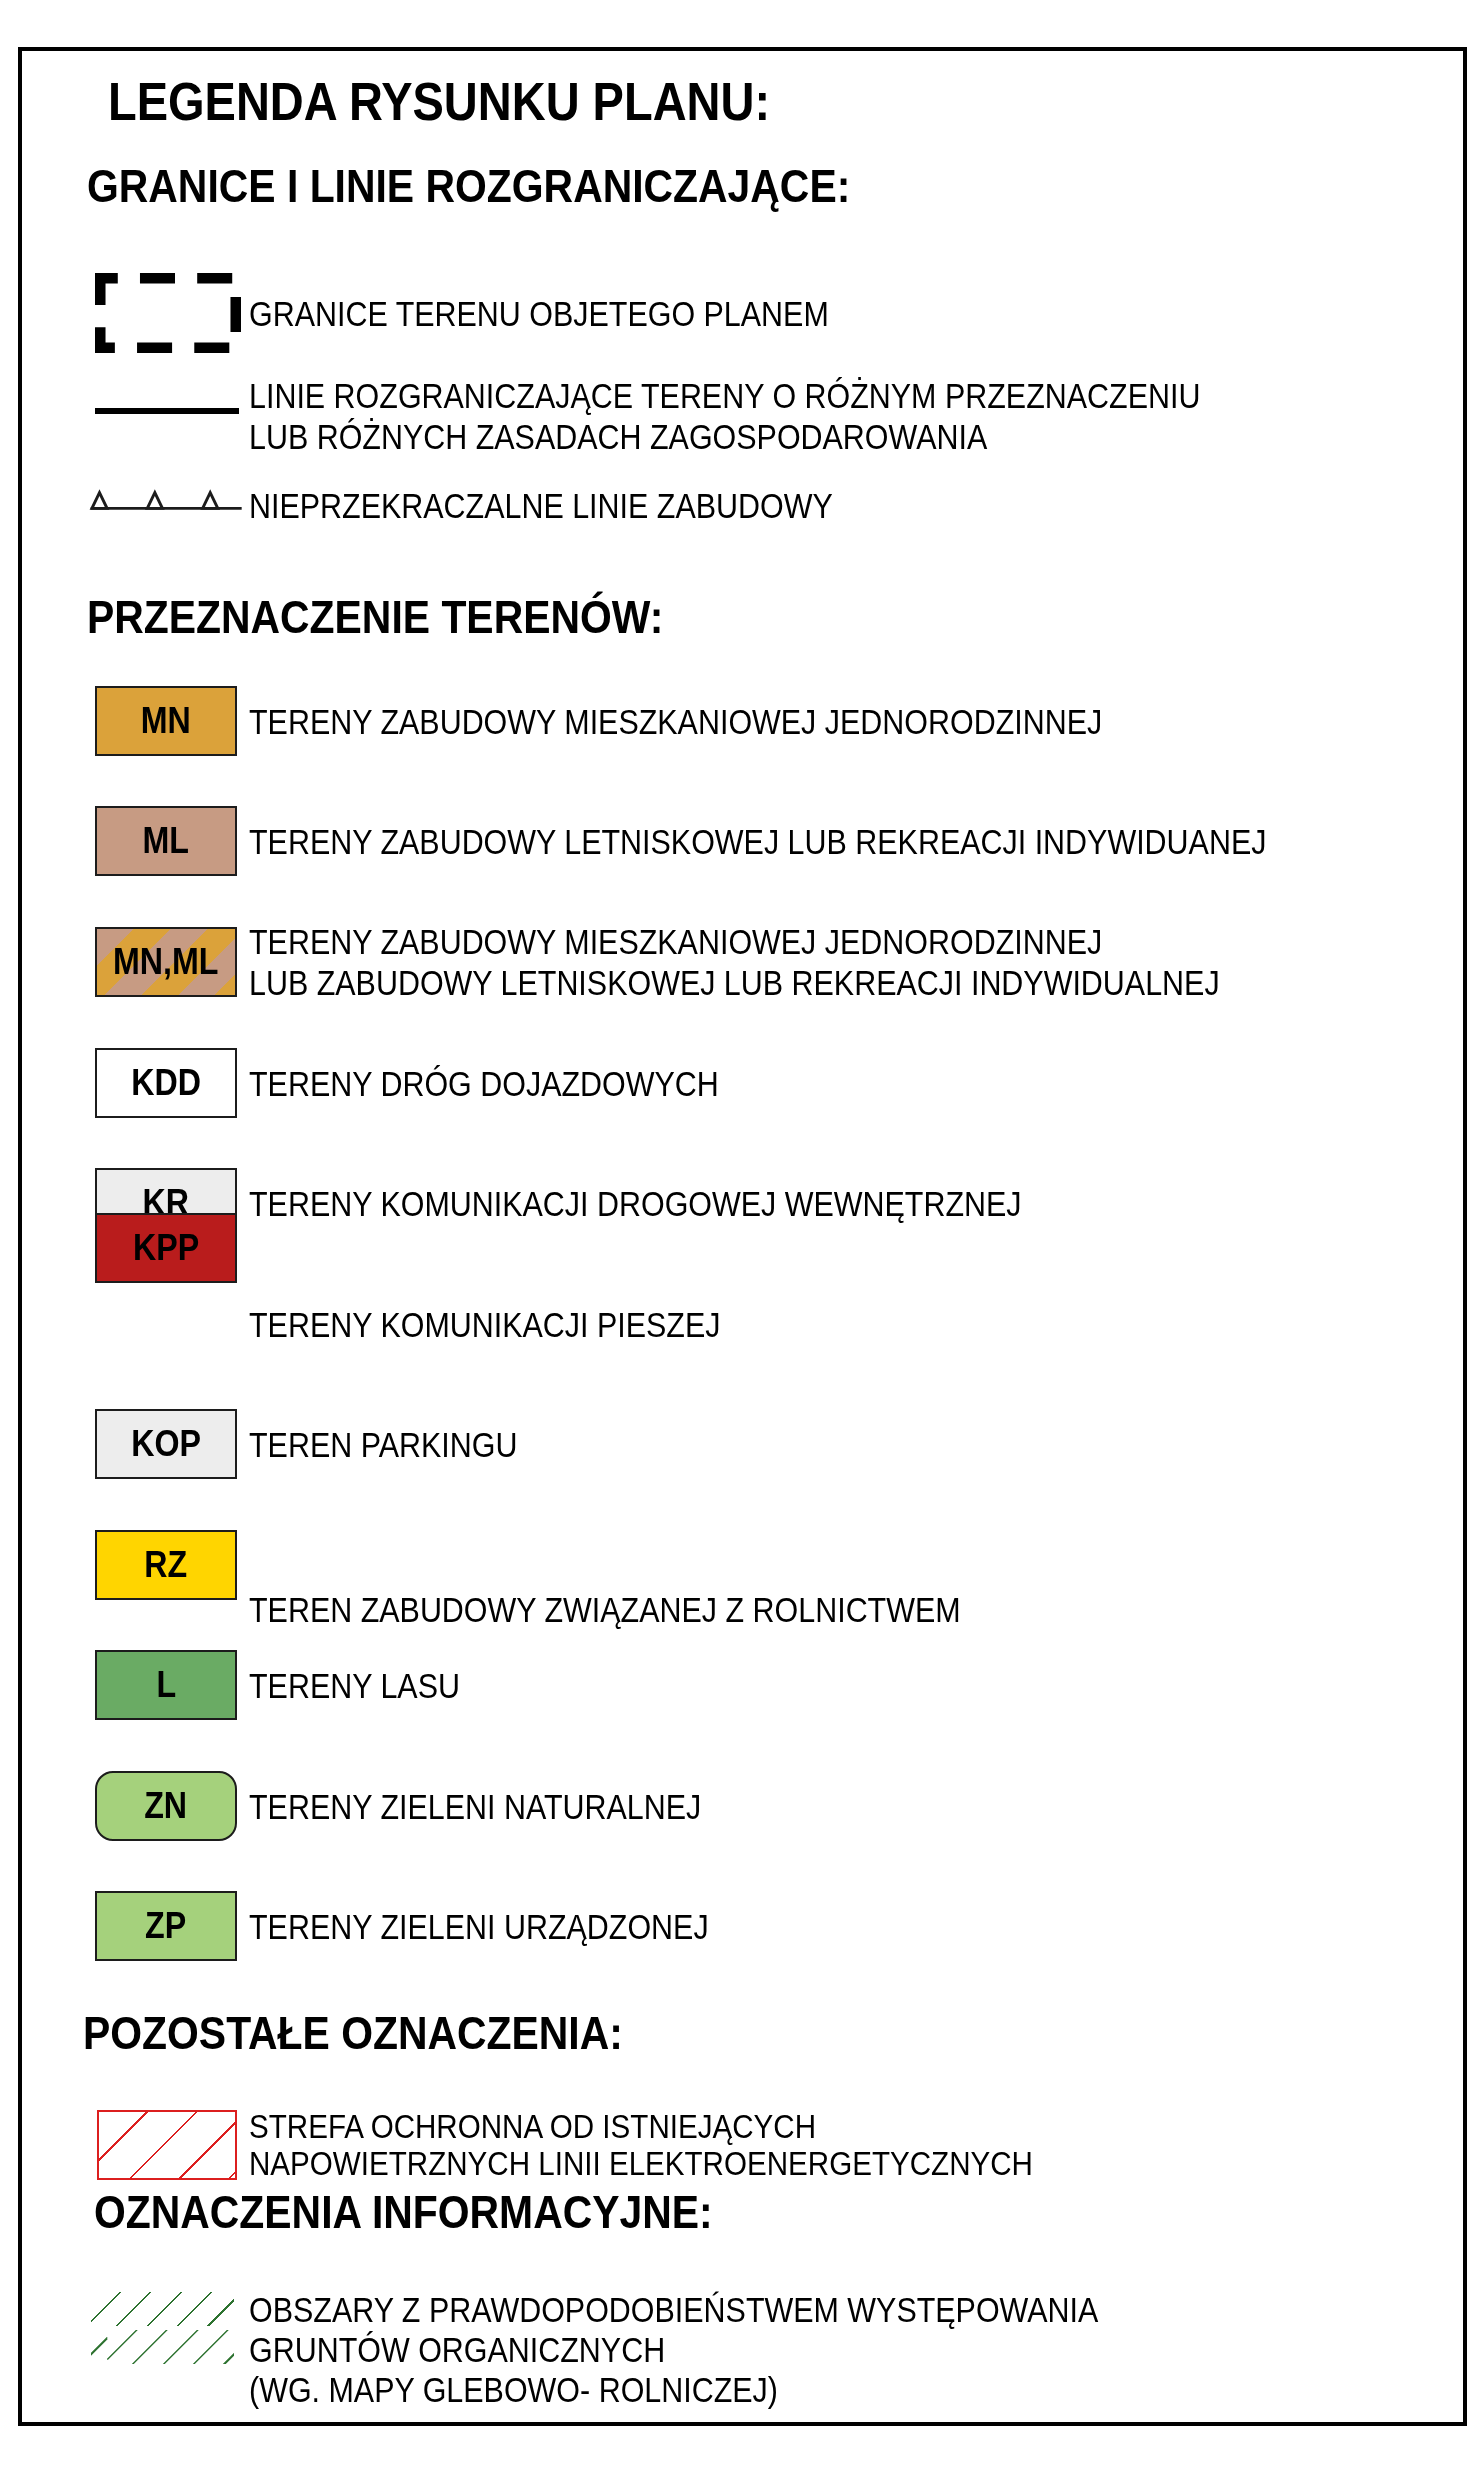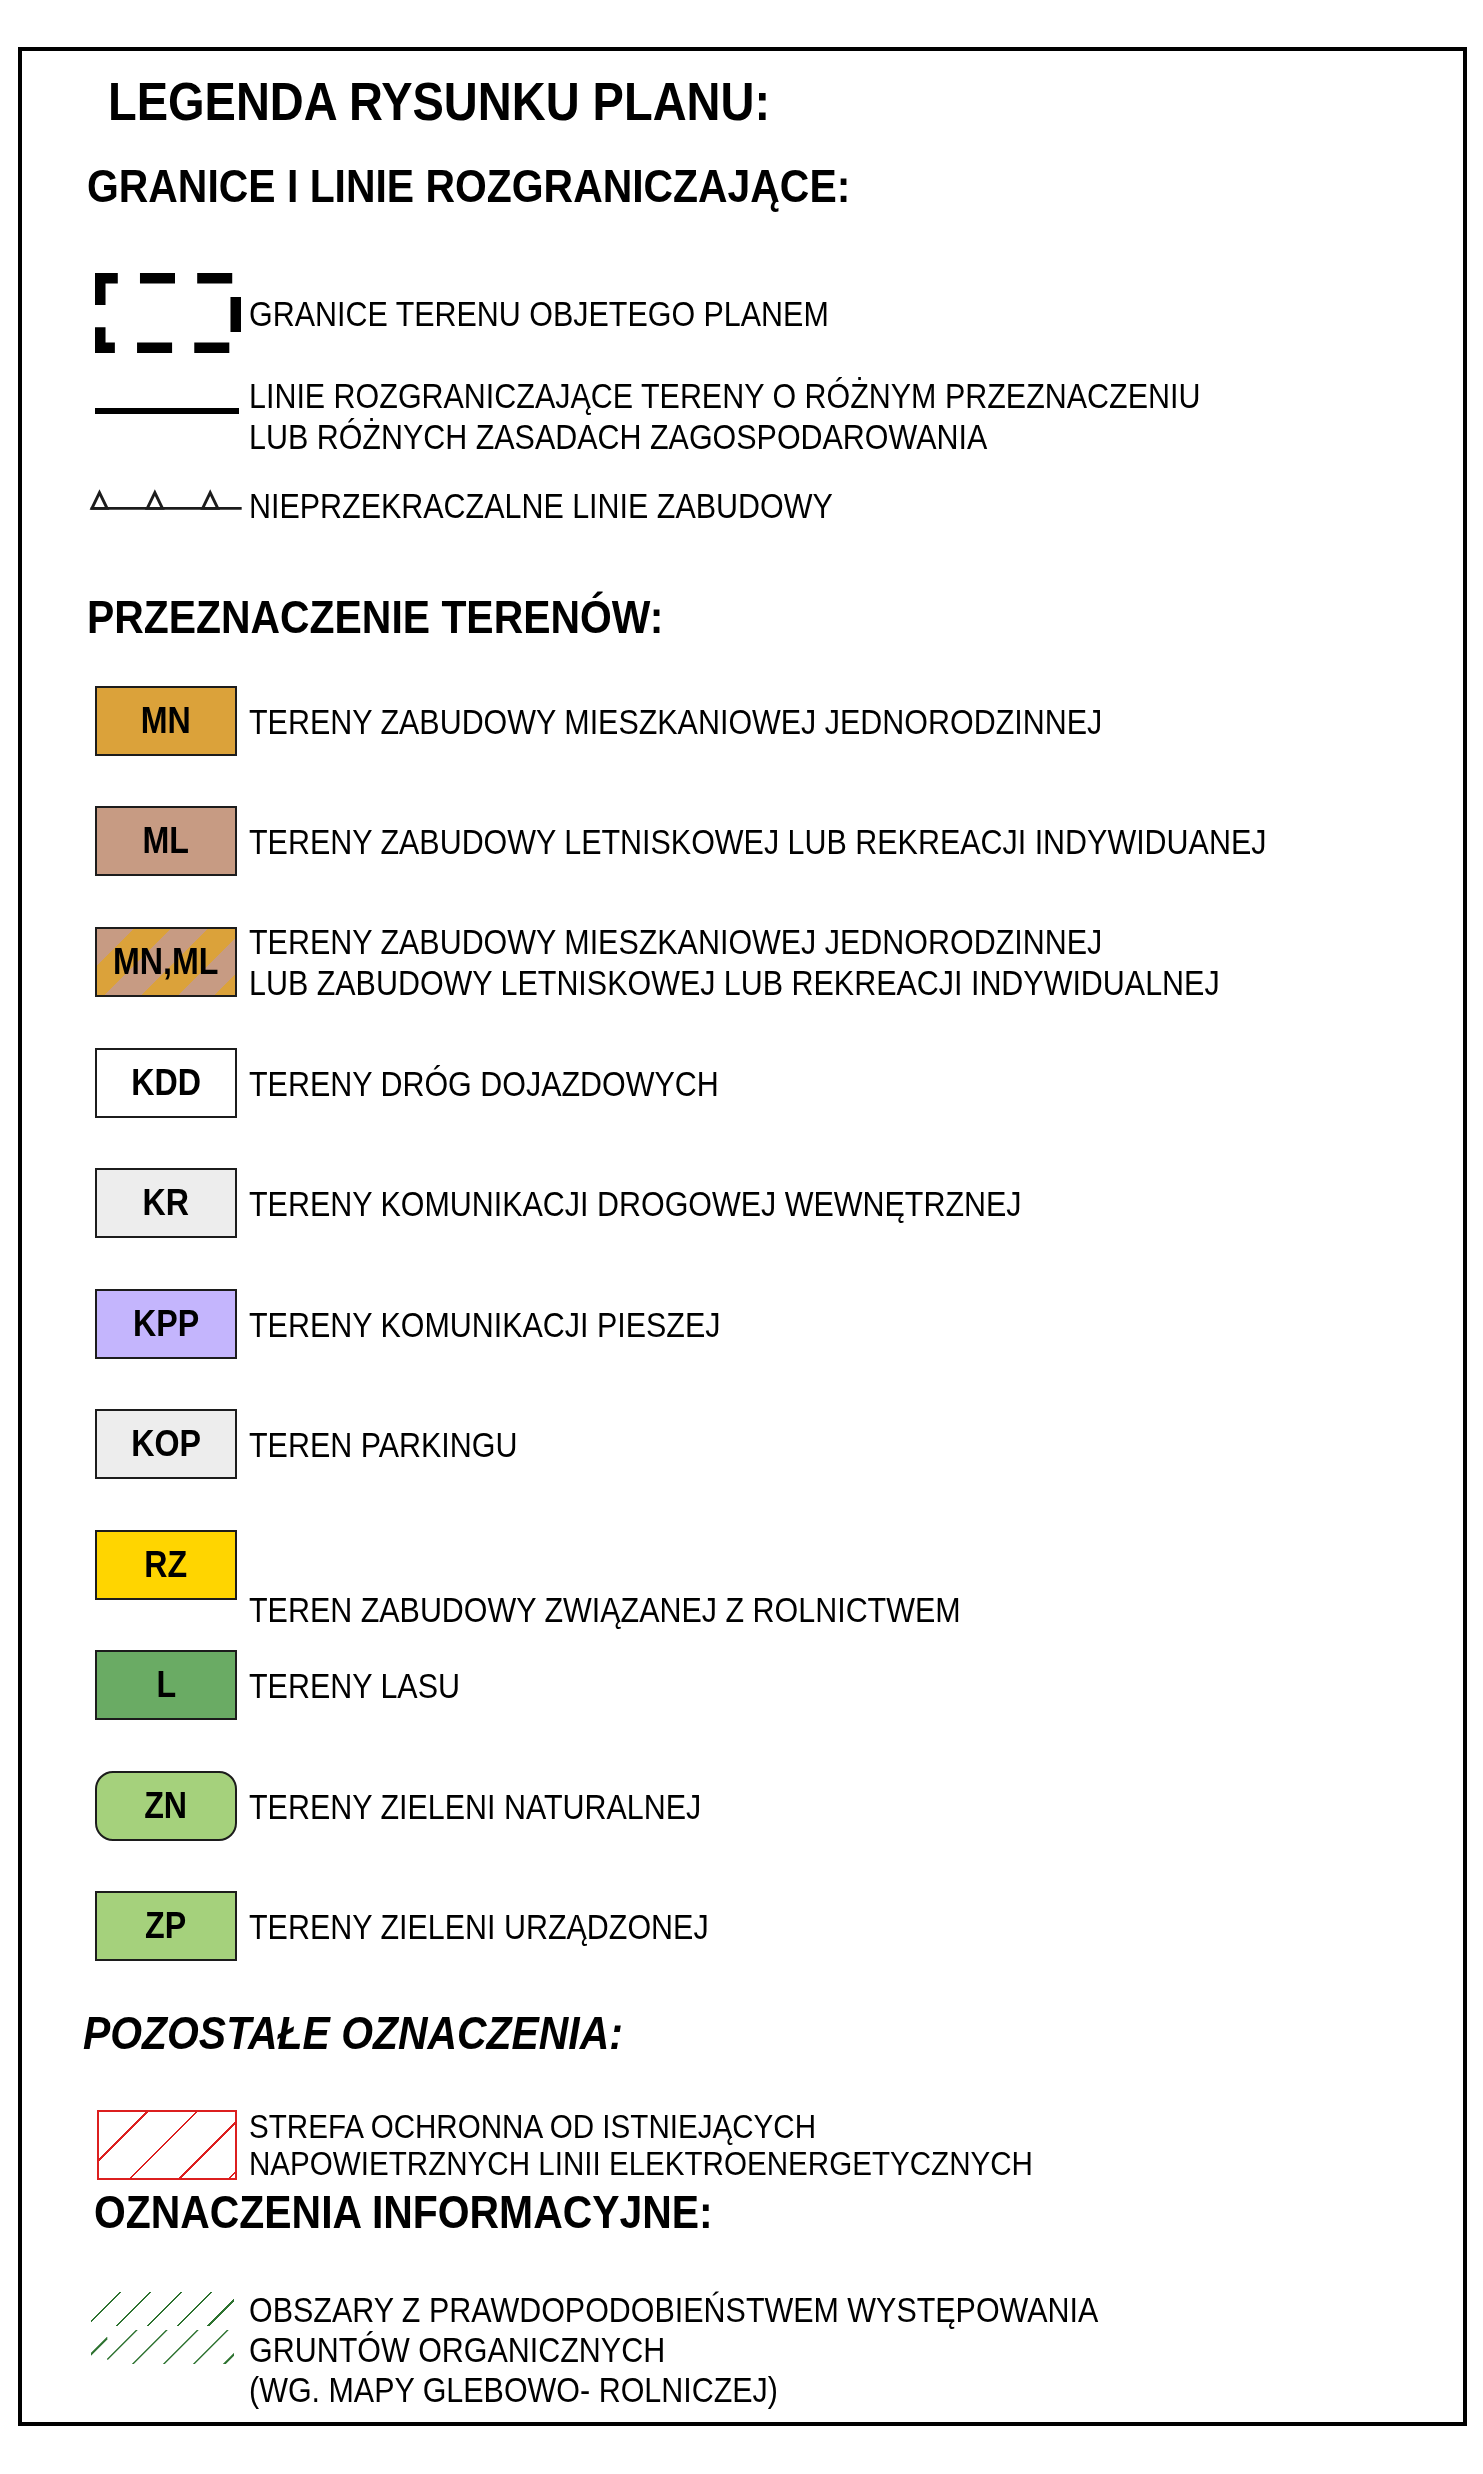--- a/index.html
+++ b/index.html
@@ -129,21 +129,21 @@
     <span class="txt">TERENY DRÓG DOJAZDOWYCH</span>
   </div>
 
   <div class="swatch" style="top: 1168px; background-color: rgb(237, 237, 237);">
     <span class="code">KR</span>
   </div>
   <div class="label" style="top:1168px;height:70px;">
     <span class="txt">TERENY KOMUNIKACJI DROGOWEJ WEWNĘTRZNEJ</span>
   </div>
 
-  <div class="swatch" style="top: 1289px; background-color: #c4b5fd; align-items: center;">
+  <div class="swatch" style="top: 1213px; background-color: #b91c1c; align-items: center;">
     <span class="code">KPP</span>
   </div>
   <div class="label" style="top:1289px;height:70px;">
     <span class="txt">TERENY KOMUNIKACJI PIESZEJ</span>
   </div>
 
   <div class="swatch" style="top: 1409px; background-color: rgb(237, 237, 237);">
     <span class="code">KOP</span>
   </div>
   <div class="label" style="top:1409px;height:70px;">
@@ -171,21 +171,21 @@
     <span class="txt">TERENY ZIELENI NATURALNEJ</span>
   </div>
 
   <div class="swatch" style="top: 1891px; background-color: rgb(165, 209, 124);">
     <span class="code">ZP</span>
   </div>
   <div class="label" style="top:1891px;height:70px;">
     <span class="txt">TERENY ZIELENI URZĄDZONEJ</span>
   </div>
 
-  <div class="heading" style="left:83px;top:2008px;font-style:italic;">
+  <div class="heading" style="left:83px;top:2008px;">
     <span class="txt">POZOSTAŁE OZNACZENIA:</span>
   </div>
 
   <div class="hatch-red" style="border-color: rgb(220, 31, 31); background: repeating-linear-gradient(135deg, rgb(255, 255, 255) 0px, rgb(255, 255, 255) 33px, rgb(220, 31, 31) 33px, rgb(220, 31, 31) 35px);"></div>
   <div class="label" style="top:2104px;height:82px;font-size:34px;line-height:37px;">
     <span class="txt">STREFA OCHRONNA OD ISTNIEJĄCYCH</span>
     <span class="txt">NAPOWIETRZNYCH LINII ELEKTROENERGETYCZNYCH</span>
   </div>
 
   <div class="heading" style="left:94px;top:2187px;">

